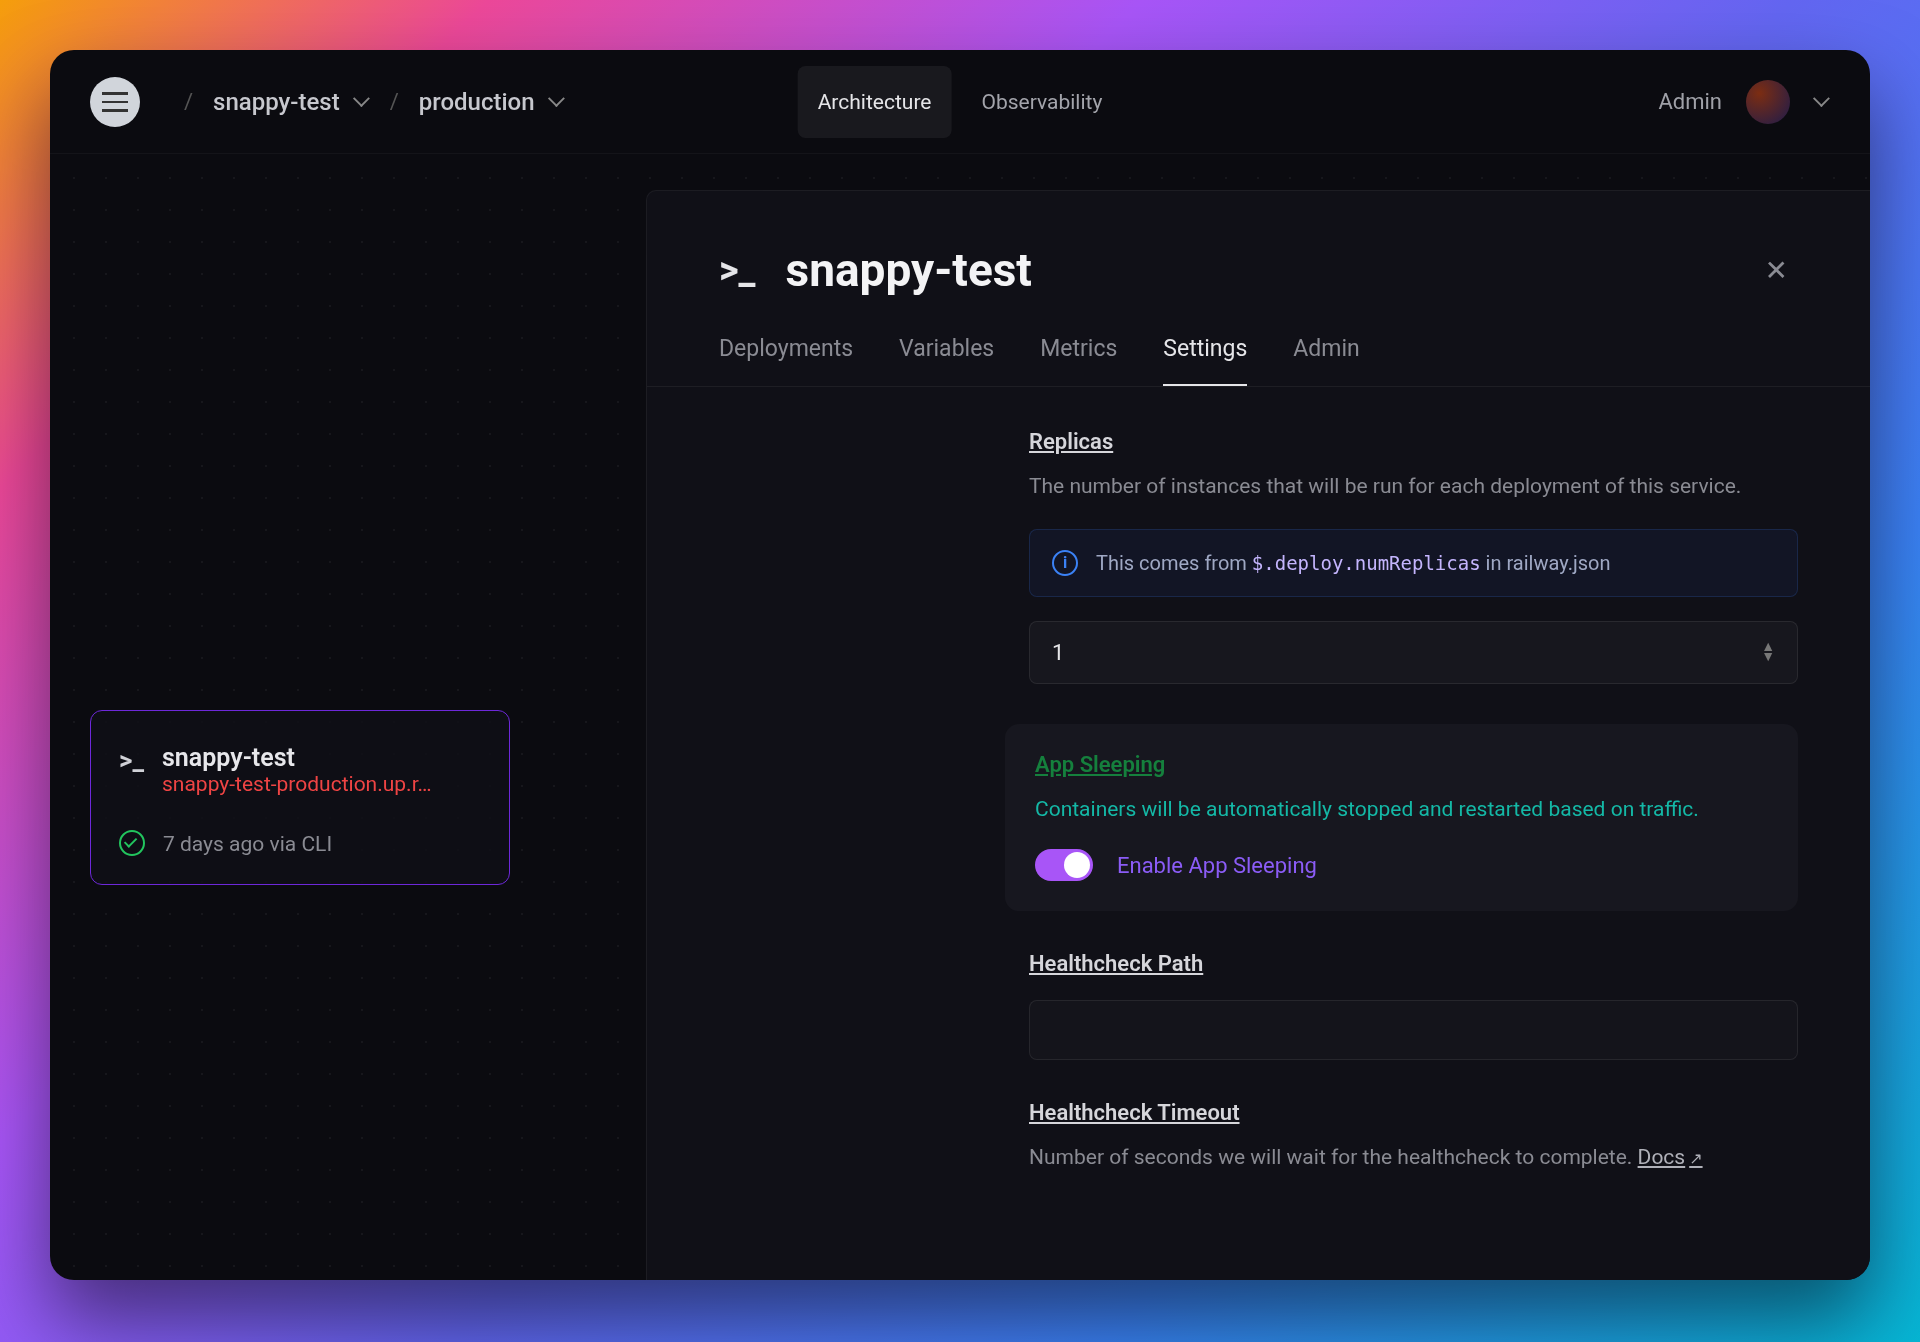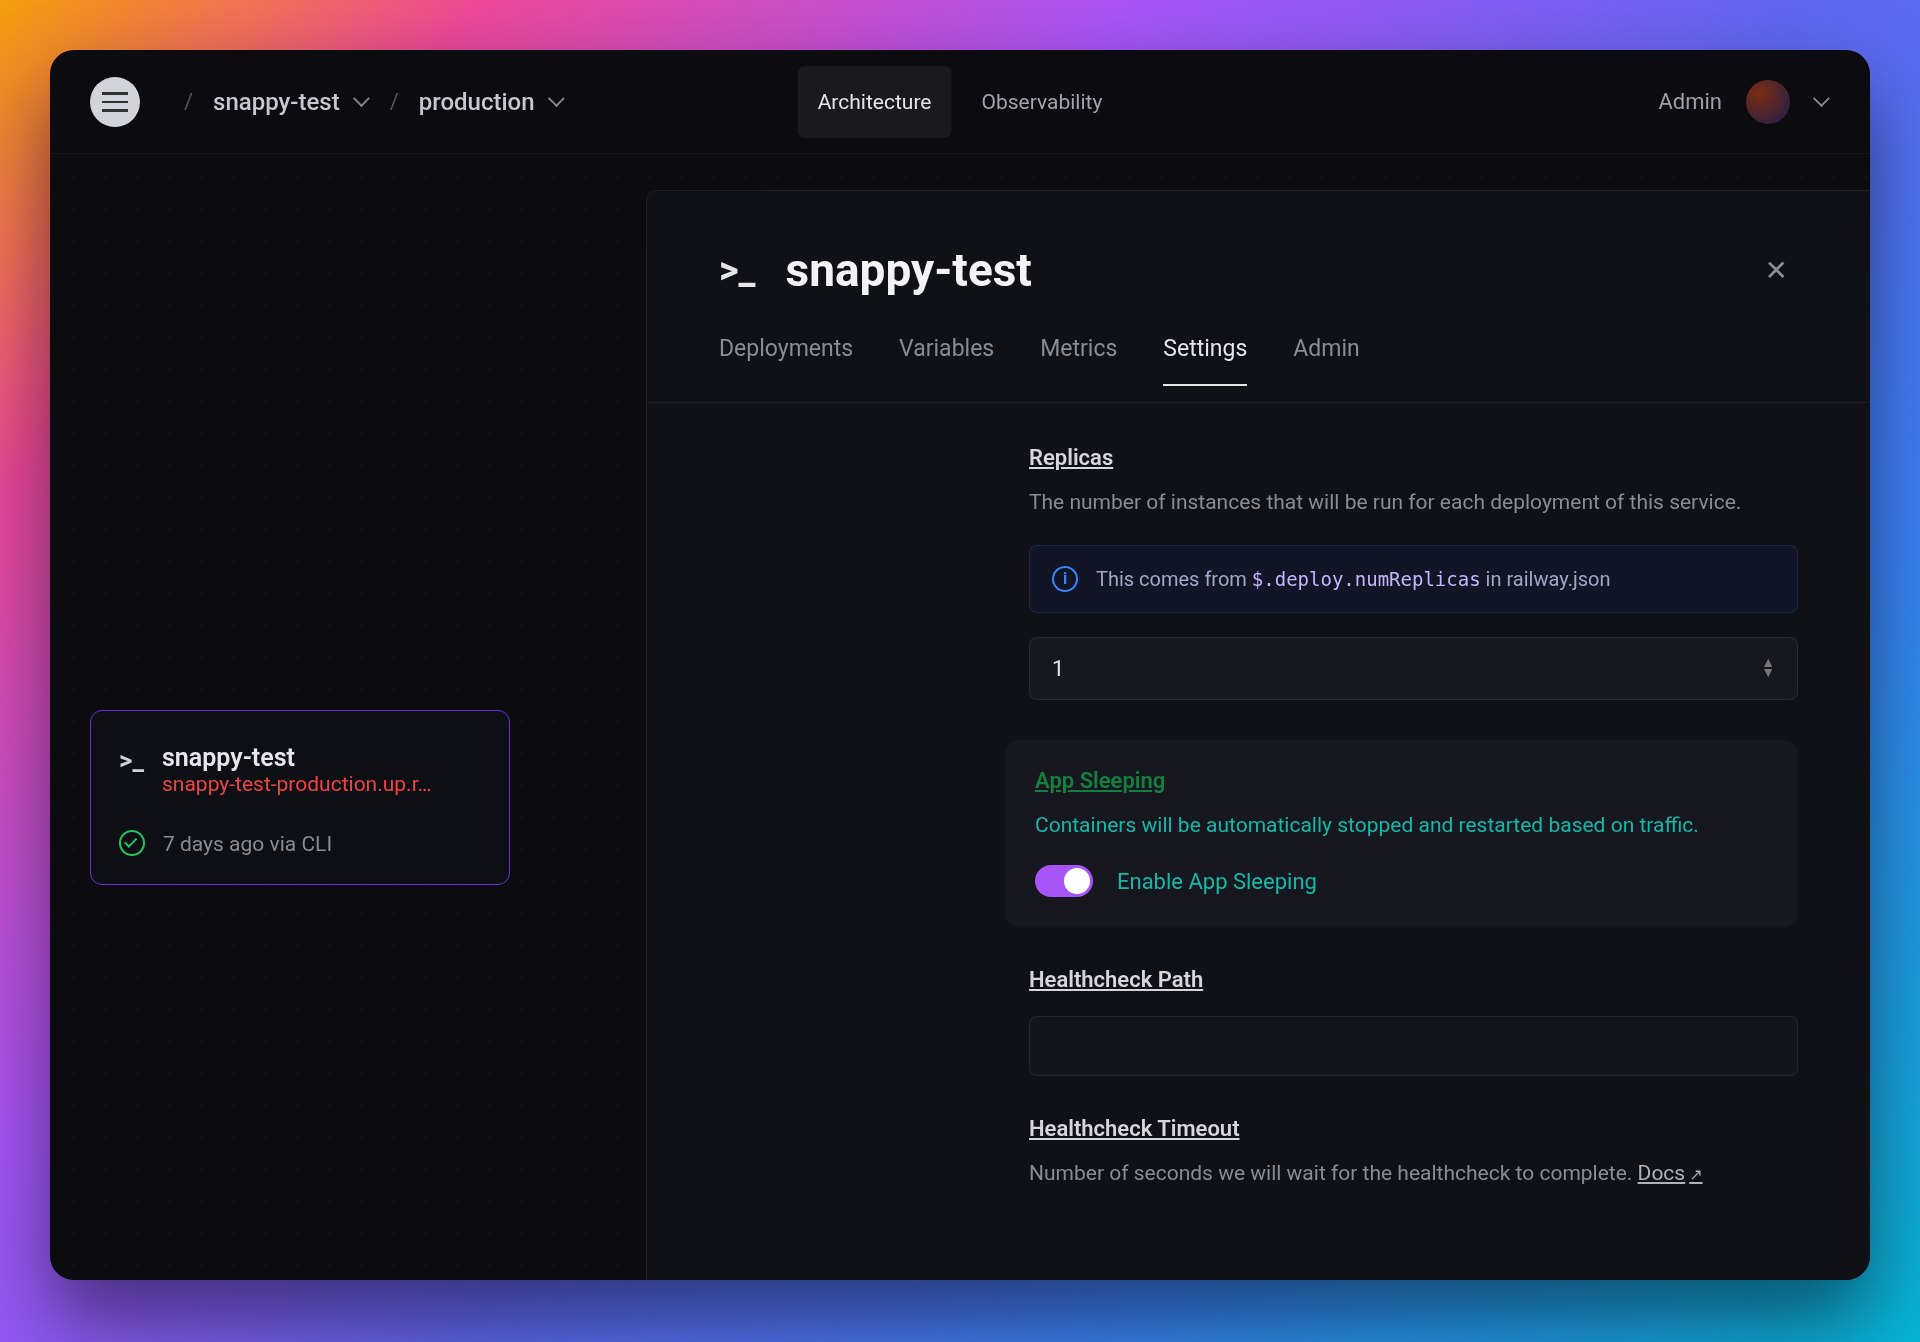--- a/index.html
+++ b/index.html
@@ -108,21 +108,21 @@
   border-top: 1px solid rgba(255,255,255,0.05);
   border-top-left-radius: 10px;
   margin-top: 36px;
   display:flex; flex-direction:column;
   position: relative;
 }
 .panel-head { padding: 52px 72px 0; display:flex; align-items:center; gap: 30px; }
 .panel-title-icon { color: #e5e5e8; font-size: 38px; font-weight: 700; }
 .panel-title { color: #f3f3f5; font-size: 46px; font-weight: 700; }
 .close-x { margin-left: auto; color: #8a8b93; font-size: 28px; cursor:pointer; padding-right: 10px; }
-.tabs { display:flex; gap: 46px; padding: 38px 72px 16px; border-bottom: 1px solid rgba(255,255,255,0.06); }
+.tabs { display:flex; gap: 46px; padding: 38px 72px 0; border-bottom: 1px solid rgba(255,255,255,0.06); }
 .tab { color: #8a8b93; font-size: 23px; padding-bottom: 22px; cursor:pointer; }
 .tab.active { color: #e5e5e8; border-bottom: 2px solid #e5e5e8; }
 .panel-content { flex:1; overflow-y:auto; padding: 42px 72px 0 72px; }
 .section { margin-bottom: 40px; padding-left: 310px; }
 .section-title { color: #d6d6db; font-size: 22px; font-weight: 600; margin-bottom: 16px; text-decoration: underline; }
 .section-desc { color: #8a8b93; font-size: 21px; line-height: 1.55; }
 .info-box {
   margin-top: 26px; padding: 20px 22px;
   background: rgba(30,58,138,0.12);
   border: 1px solid rgba(59,130,246,0.18);
@@ -157,21 +157,21 @@
 .highlight-card .section-desc { color: #14b8a6; margin-bottom: 24px; }
 .toggle-row { display:flex; align-items:center; gap: 24px; }
 .toggle {
   width: 58px; height: 32px; background: #a855f7; border-radius: 999px;
   position: relative; cursor:pointer;
 }
 .toggle::after {
   content:''; position:absolute; right:3px; top:3px;
   width:26px; height:26px; background:#fff; border-radius:50%;
 }
-.toggle-label { color: #14b8a6; font-size: 22px; }
+.toggle-label { color: #8b5cf6; font-size: 22px; }
 .docs-link { color:#b0b1b9; text-decoration: underline; }
 .ext-icon { font-size: 16px; margin-left:4px; }
 .text-input {
   margin-top: 24px; width: 100%; height: 60px;
   background: rgba(255,255,255,0.02);
   border: 1px solid rgba(255,255,255,0.08);
   border-radius: 8px;
 }
 </style>
 </head>

